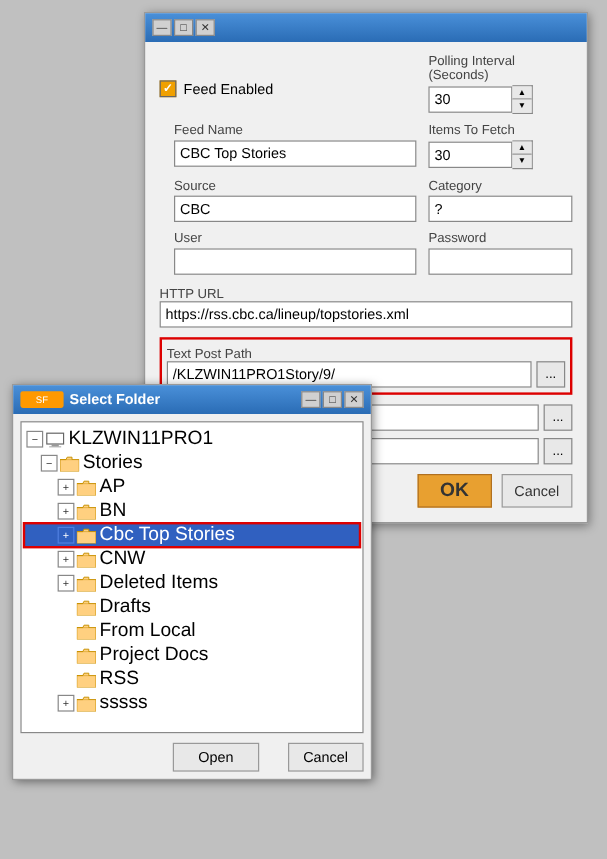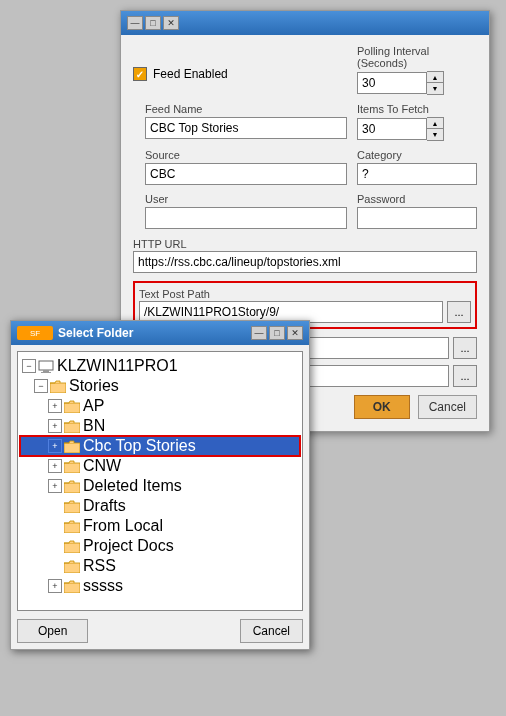--- a/index.html
+++ b/index.html
@@ -212,21 +212,21 @@
     .button-row {
       display: flex;
       justify-content: flex-end;
       gap: 8px;
       margin-top: 8px;
     }
     .ok-btn {
       background: #e8a030;
       border: 1px solid #b07020;
       padding: 4px 18px;
-      font-size: 12px;
+      font-size: 16px;
       cursor: pointer;
       font-weight: bold;
       color: #333;
     }
     .cancel-btn {
       background: #e8e8e8;
       border: 1px solid #999;
       padding: 4px 10px;
       font-size: 12px;
       cursor: pointer;
@@ -316,22 +316,22 @@
       flex-shrink: 0;
     }
     .tree-label {
       font-size: 16px;
     }
     .indent-1 { padding-left: 14px; }
     .indent-2 { padding-left: 28px; }
 
     .folder-btn-row {
       display: flex;
-      gap: 8px;
-      justify-content: space-between;
+      gap: 24px;
+      justify-content: flex-end;
       margin-top: 8px;
     }
     .folder-open-btn {
       background: #e8e8e8;
       border: 1px solid #999;
       padding: 4px 20px;
       font-size: 12px;
       cursor: pointer;
     }
     .folder-cancel-btn {

